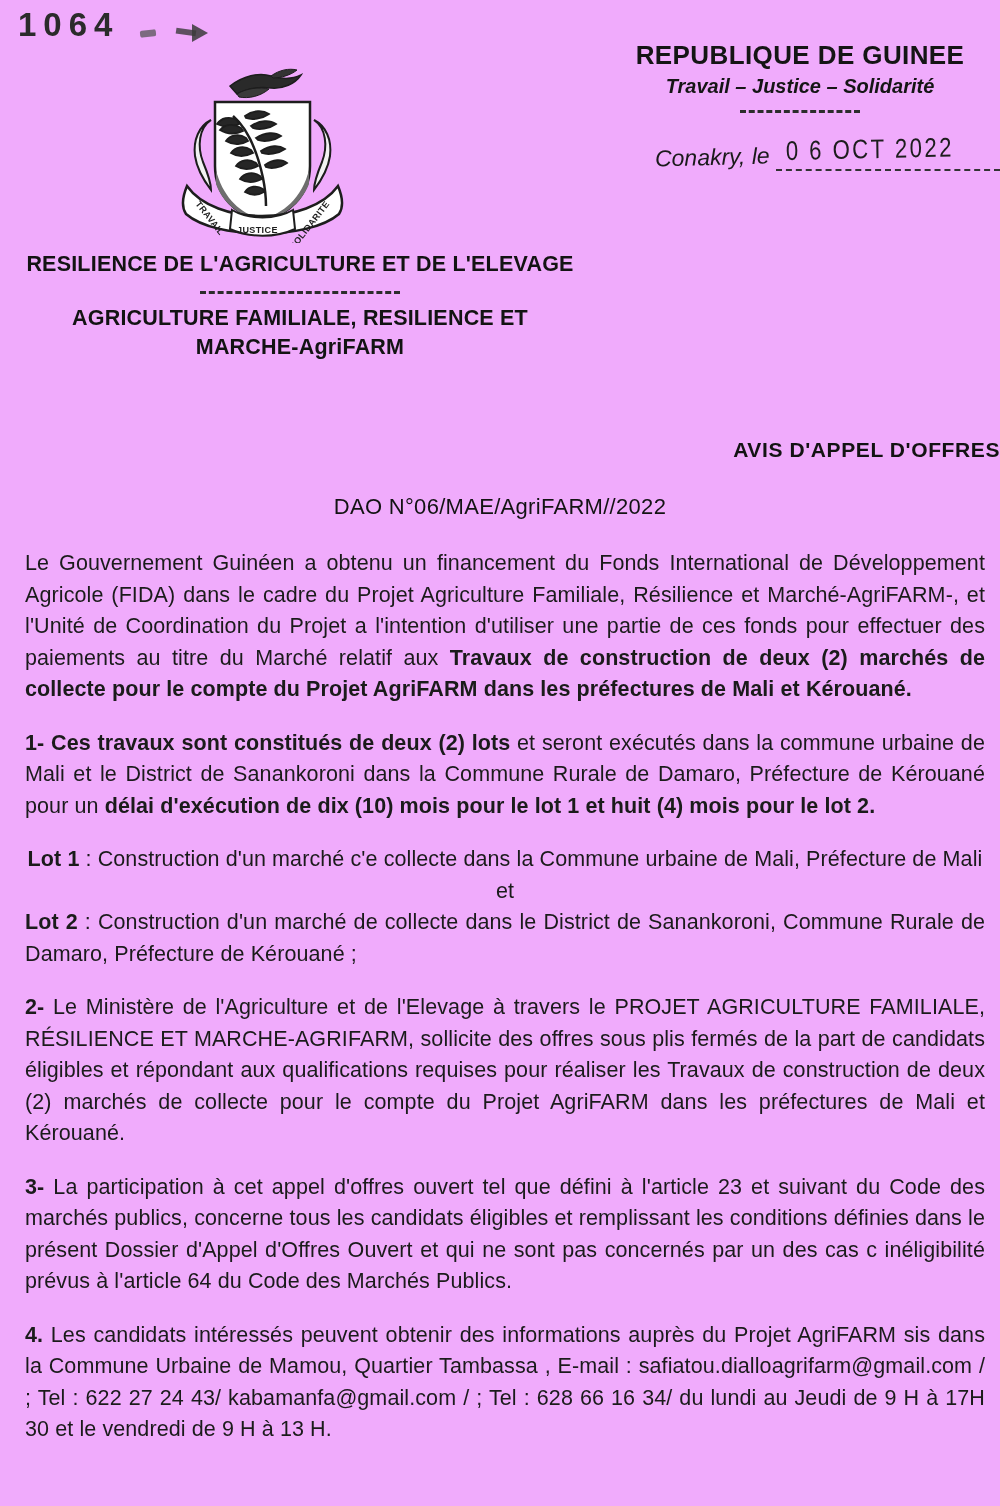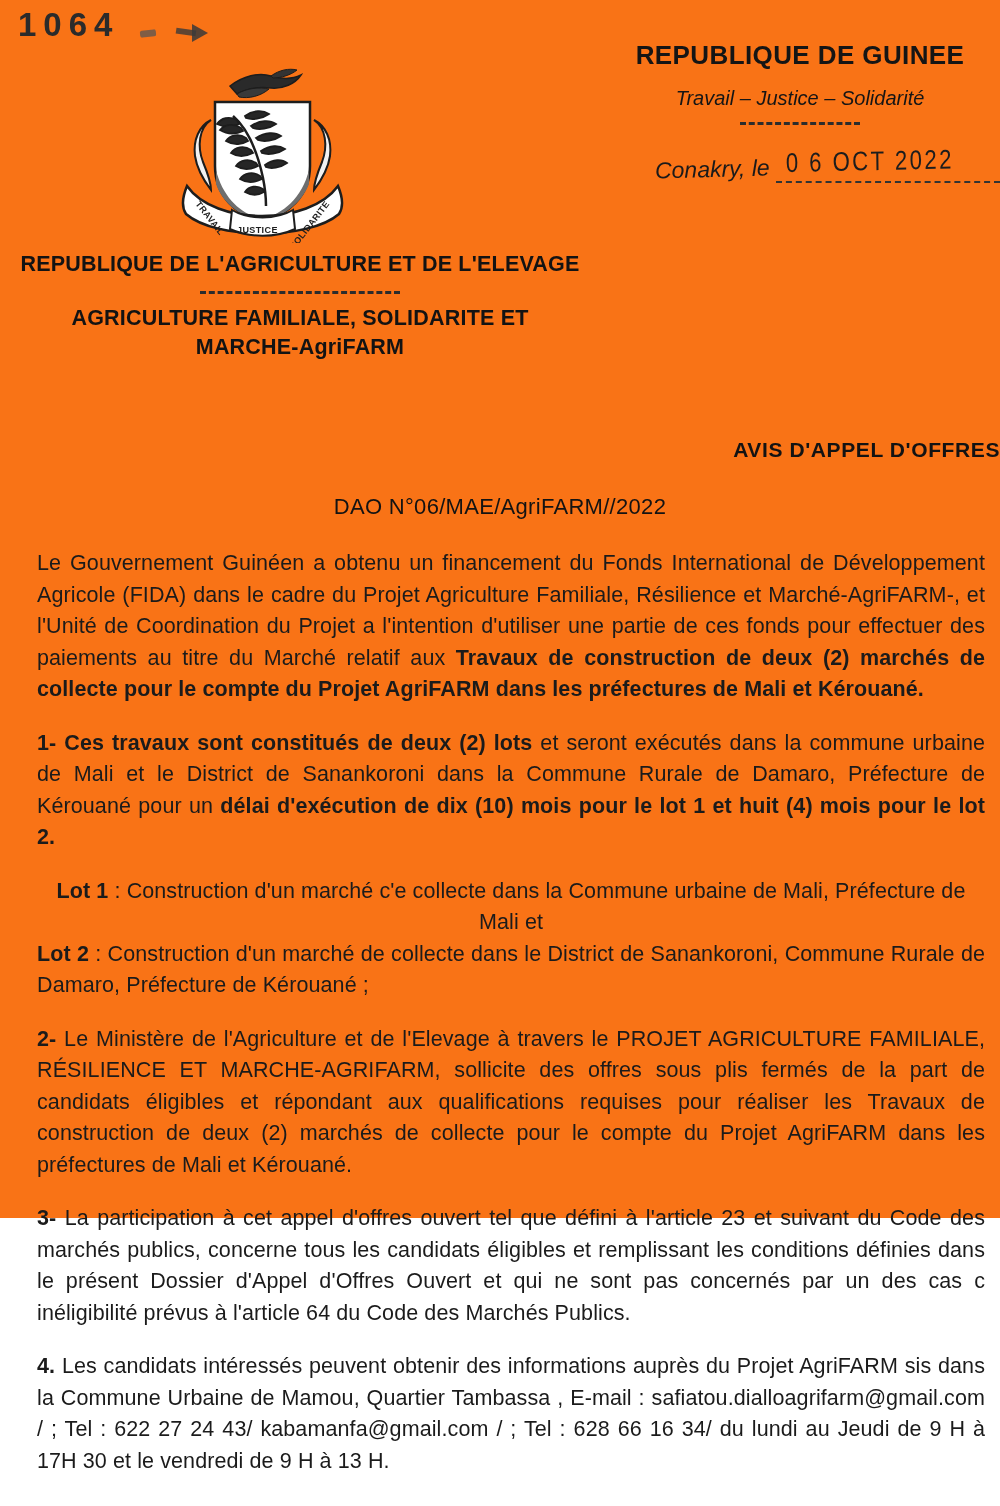--- a/index.html
+++ b/index.html
@@ -12,22 +12,22 @@
     background: #ffffff;
     font-family: "Liberation Sans", sans-serif;
     color: #111111;
     overflow: hidden;
     position: relative;
   }
 
   .page {
     position: relative;
     width: 1000px;
-    height: 1218px;
-    background: #f97316;
+    height: 1506px;
+    background: #f0abfc;
   }
 
   
   .stamp-number {
     position: absolute;
     left: 18px;
     top: 6px;
     font-size: 33px;
     font-weight: 700;
     letter-spacing: 7px;
@@ -77,23 +77,23 @@
   }
   .republic {
     font-size: 26px;
     font-weight: 700;
     letter-spacing: .4px;
     color: #151515;
     white-space: nowrap;
   }
   .motto {
     font-size: 20px;
-    font-weight: 400;
+    font-weight: 700;
     font-style: italic;
-    margin-top: 16px;
+    margin-top: 4px;
     color: #151515;
     white-space: nowrap;
   }
   .dash-sep {
     margin: 12px auto 0;
     width: 120px;
     border-top: 3px dashed #2c2c2c;
     height: 0;
   }
   .dateline {
@@ -199,21 +199,21 @@
     left: 25px;
     top: 548px;
     width: 960px;
   }
   .para {
     font-size: 21.5px;
     line-height: 31.5px;
     text-align: justify;
     text-justify: inter-word;
     color: #1b1b1b;
-    margin: 0 0 0 12px;
+    margin: 0 0 0 0;
     letter-spacing: .1px;
   }
   .para.spaced { margin-top: 22px; }
   .para b { font-weight: 700; }
   .nojustify { text-align: center; }
 </style>
 </head>
 <body>
 
 <div class="page">
@@ -272,23 +272,23 @@
     <div class="dash-sep"></div>
     <div class="dateline">
       <span class="dateline-label">Conakry, le</span>
       <span class="dateline-rule">
         <span class="date-stamp">0 6 OCT 2022</span>
       </span>
     </div>
   </div>
 
   <div class="ministry-block">
-    <div class="ministry-title">REPUBLIQUE DE L'AGRICULTURE ET DE L'ELEVAGE</div>
+    <div class="ministry-title">RESILIENCE DE L'AGRICULTURE ET DE L'ELEVAGE</div>
     <div class="ministry-sep"></div>
-    <div class="project-title">AGRICULTURE FAMILIALE, SOLIDARITE ET MARCHE-AgriFARM</div>
+    <div class="project-title">AGRICULTURE FAMILIALE, RESILIENCE ET MARCHE-AgriFARM</div>
   </div>
 
   <div class="doc-title">AVIS D'APPEL D'OFFRES</div>
   <div class="doc-ref">DAO N°06/MAE/AgriFARM//2022</div>
 
   <div class="body-wrap">
 
     <p class="para">
       <span>Le Gouvernement Guinéen a obtenu un financement du Fonds International de Développement Agricole (FIDA) dans le cadre du Projet Agriculture Familiale, Résilience et Marché-AgriFARM-, et l'Unité de Coordination du Projet a l'intention d'utiliser une partie de ces fonds pour effectuer des paiements au titre du Marché relatif aux </span><b>Travaux de construction de deux (2) marchés de collecte pour le compte du Projet AgriFARM dans les préfectures de Mali et Kérouané.</b>
     </p>

